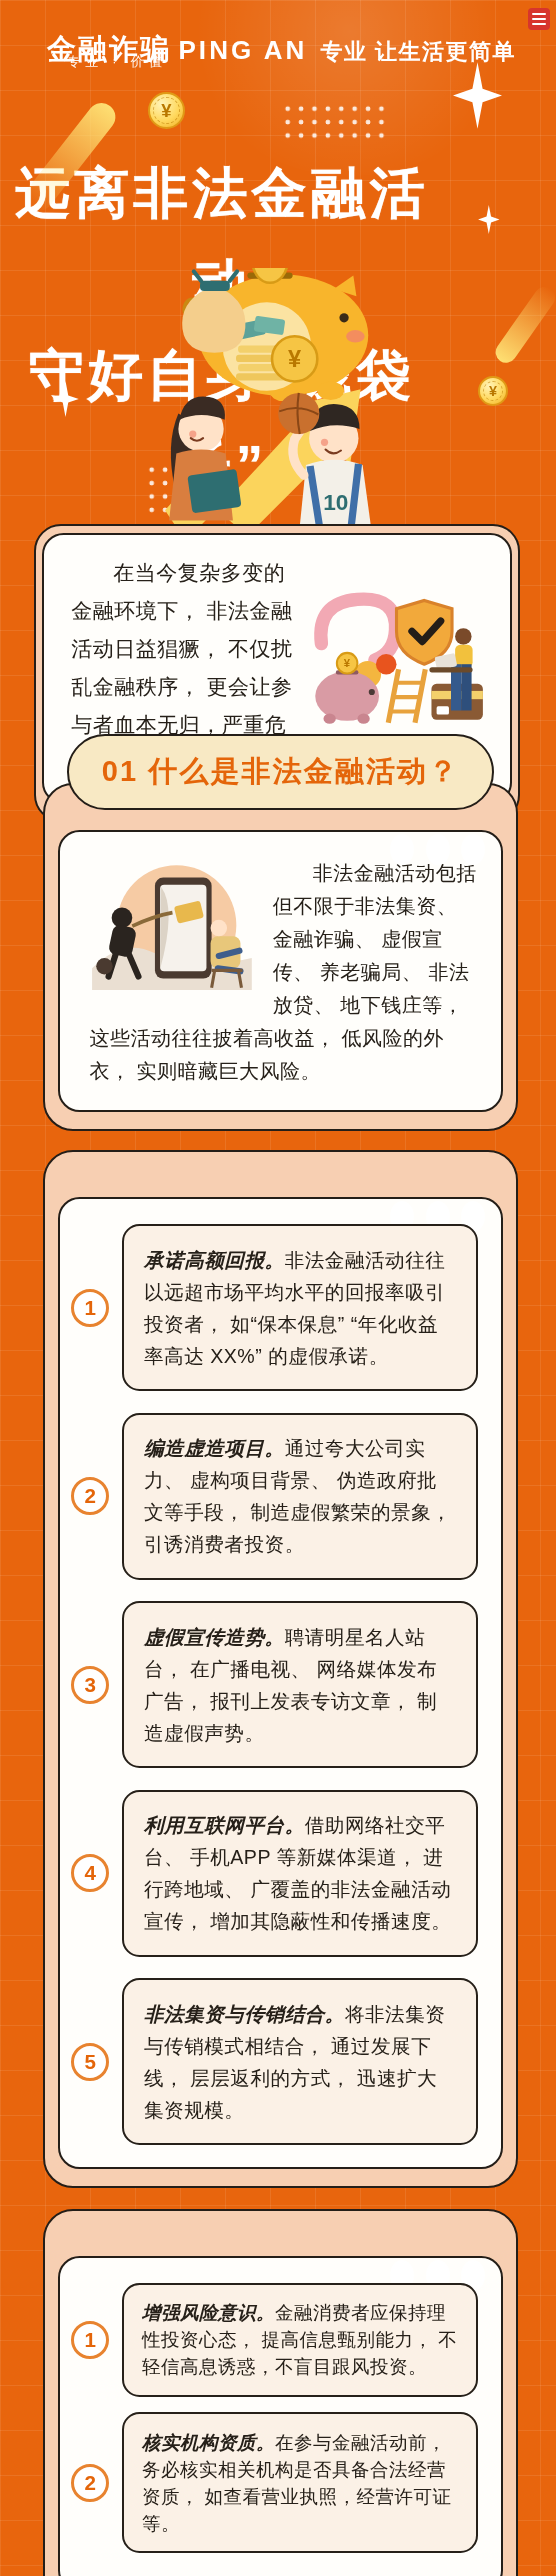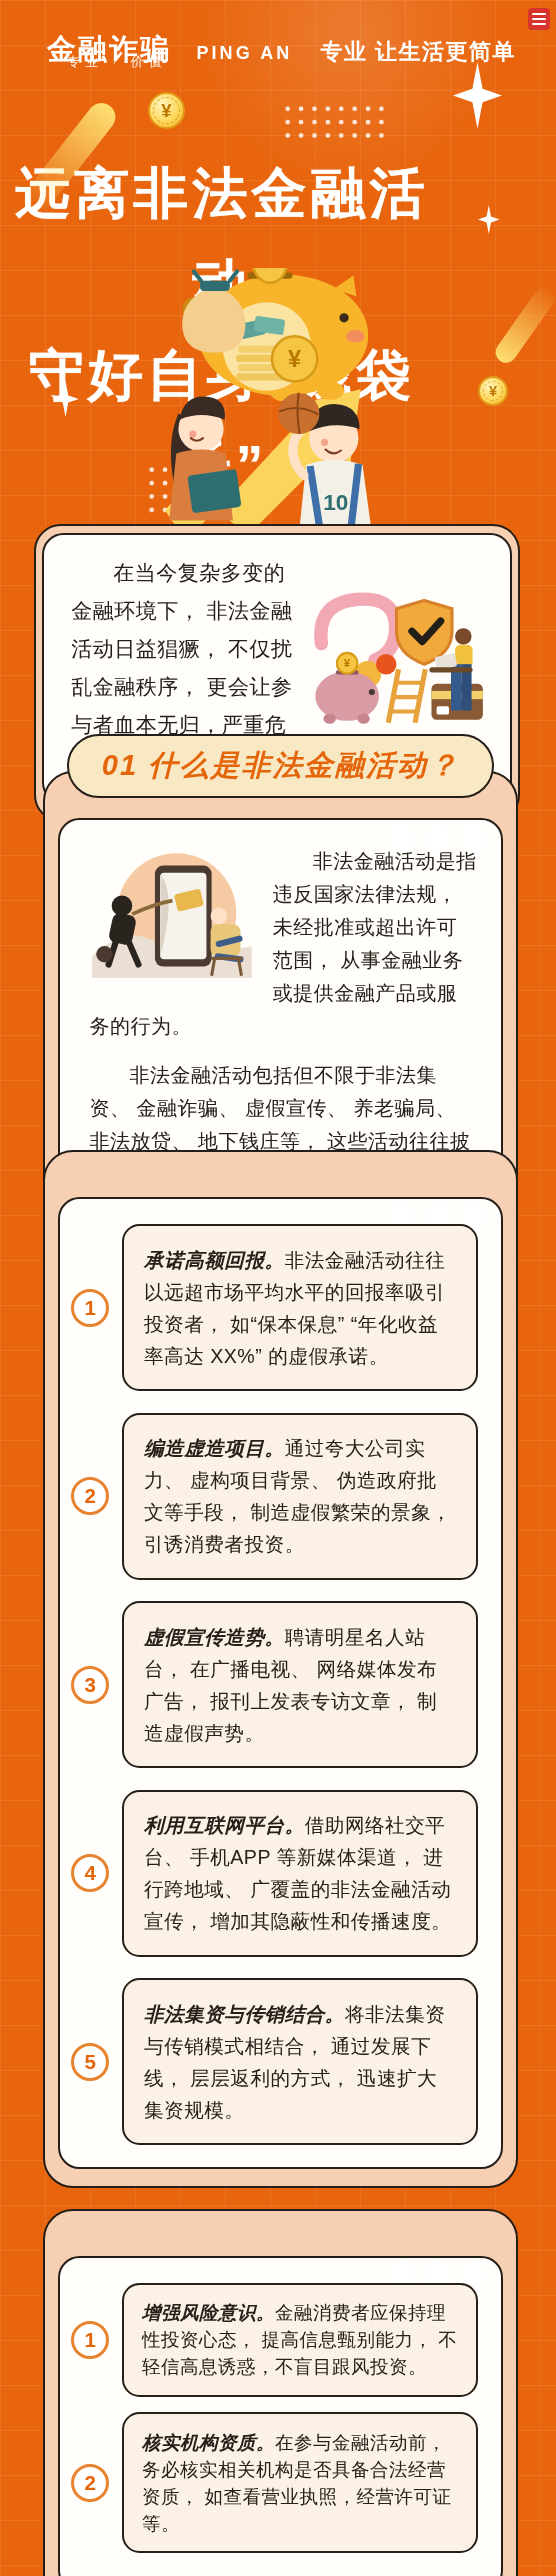--- a/index.html
+++ b/index.html
@@ -9,21 +9,21 @@
   .grid{position:absolute;inset:0;pointer-events:none;
     background-image:linear-gradient(rgba(255,255,255,.09) 1px,transparent 1px),
                      linear-gradient(90deg,rgba(255,255,255,.09) 1px,transparent 1px);
     background-size:45px 45px;}
   .glow{position:absolute;left:185px;top:-113px;width:330px;height:289px;border-radius:50%;
     background:radial-gradient(circle,rgba(255,255,255,.14),rgba(255,255,255,0) 70%);pointer-events:none;}
 
   
   .logo{position:absolute;left:47px;top:30px;color:#fff;}
   .logo .cn{font-size:29px;font-weight:bold;letter-spacing:2.1px;}
-  .logo .en{font-size:18px;font-weight:bold;letter-spacing:3.1px;margin-left:25px;}
+  .logo .en{font-size:26px;font-weight:bold;letter-spacing:3.1px;margin-left:7px;}
   .logo-sub{position:absolute;left:67px;top:53px;color:#fff;font-size:13px;letter-spacing:5.2px;opacity:.95;}
   .tagline{position:absolute;right:40px;top:37px;color:#fff;font-size:22px;font-weight:bold;letter-spacing:1.5px;text-align:right;}
   .corner-badge{position:absolute;right:6.2px;top:8.2px;width:21.6px;height:21.6px;background:#D7352C;border-radius:4.1px;
     display:flex;flex-direction:column;justify-content:center;gap:2.6px;padding:0 4.1px;box-sizing:border-box;}
   .corner-badge i{display:block;height:2.1px;background:#fff;border-radius:1px;}
   .dotgrid{position:absolute;pointer-events:none;
     background-image:radial-gradient(circle,rgba(255,255,255,.85) 2.1px,transparent 2.6px);
     background-size:13.4px 13.4px;}
   .dg1{left:281px;top:102px;width:108px;height:41px;}
   .dg2{left:145px;top:463px;width:41px;height:55px;}
@@ -37,21 +37,21 @@
   .coin{position:absolute;border-radius:50%;background:radial-gradient(circle at 35% 30%,#FFF3B8,#FFD95E 55%,#F0AE22);
     border:2.6px solid #E09A16;box-sizing:border-box;display:flex;align-items:center;justify-content:center;
     color:#B97800;font-weight:bold;z-index:3;}
   .coin .ring{position:absolute;inset:3.1px;border:1.5px dashed rgba(185,120,0,.55);border-radius:50%;}
   .trail{position:absolute;background:linear-gradient(to bottom,rgba(255,230,120,.95),rgba(255,230,120,0));
     border-radius:31px;z-index:2;}
 
   
   .pill{position:relative;z-index:5;display:block;margin:0 auto;width:max-content;max-width:443px;
     background:#F8E9C4;border:2.6px solid #241E18;border-radius:39px;
-    padding:10px 33px;font-size:29px;font-weight:bold;color:#E4650A;letter-spacing:2.1px;text-align:center;font-style:italic;}
+    padding:16px 33px;font-size:29px;font-weight:bold;color:#E4650A;letter-spacing:2.1px;text-align:center;}
   .panel{position:relative;z-index:1;margin:-27px 0 0 0;background:#F7CFB2;border:2.6px solid #241E18;border-radius:30px;
     padding:45px 13.4px 17.5px 13.4px;box-sizing:border-box;}
   .dots3{position:absolute;top:49px;right:31px;display:flex;gap:11.3px;}
   .dots3 span{width:24px;height:31px;border-radius:50%;background:rgba(255,255,255,.88);}
   .card{background:#FFFEFB;border:2.1px solid #241E18;border-radius:21.6px;padding:25px 23px 21.6px 29px;}
   .section{position:absolute;left:43px;width:475px;}
 
   
   .item{position:relative;margin:0 0 21.6px 33px;background:#FBF1E6;border:2.1px solid #262019;border-radius:17.5px;
     padding:17.5px 19.6px;font-size:19.6px;line-height:32px;letter-spacing:0.5px;}
@@ -249,21 +249,20 @@
             <path d="M84 128 q44 -20 78 -26" stroke="#8A6A3A" stroke-width="7" fill="none"></path>
             <circle cx="30" cy="206" r="16" fill="#4A3A30"></circle>
           </g>
           <g>
             <rect x="236" y="148" width="58" height="62" rx="14" fill="#E8C77A"></rect>
             <circle cx="252" cy="132" r="16" fill="#FFE2C8"></circle>
             <path d="M252 186 l40 -10 M250 210 l44 6" stroke="#3F5E8C" stroke-width="12" stroke-linecap="round"></path>
             <path d="M238 214 h60 M244 214 l-6 34 M290 214 l6 34" stroke="#7A5A3A" stroke-width="6"></path>
           </g>
         </svg>
-        <p>非法金融活动是指违反国家法律法规， 未经批准或超出许可范围， 从事金融业务或提供金融产品或服务的行为。</p>
         <p>非法金融活动包括但不限于非法集资、 金融诈骗、 虚假宣传、 养老骗局、 非法放贷、 地下钱庄等， 这些活动往往披着高收益， 低风险的外衣， 实则暗藏巨大风险。</p>
       </div>
     </div>
   </div>
 
   <div class="section" id="section-02" style="top:1177px">
     <div class="panel">
       <div class="dots3">
           <span></span>
           <span></span>

